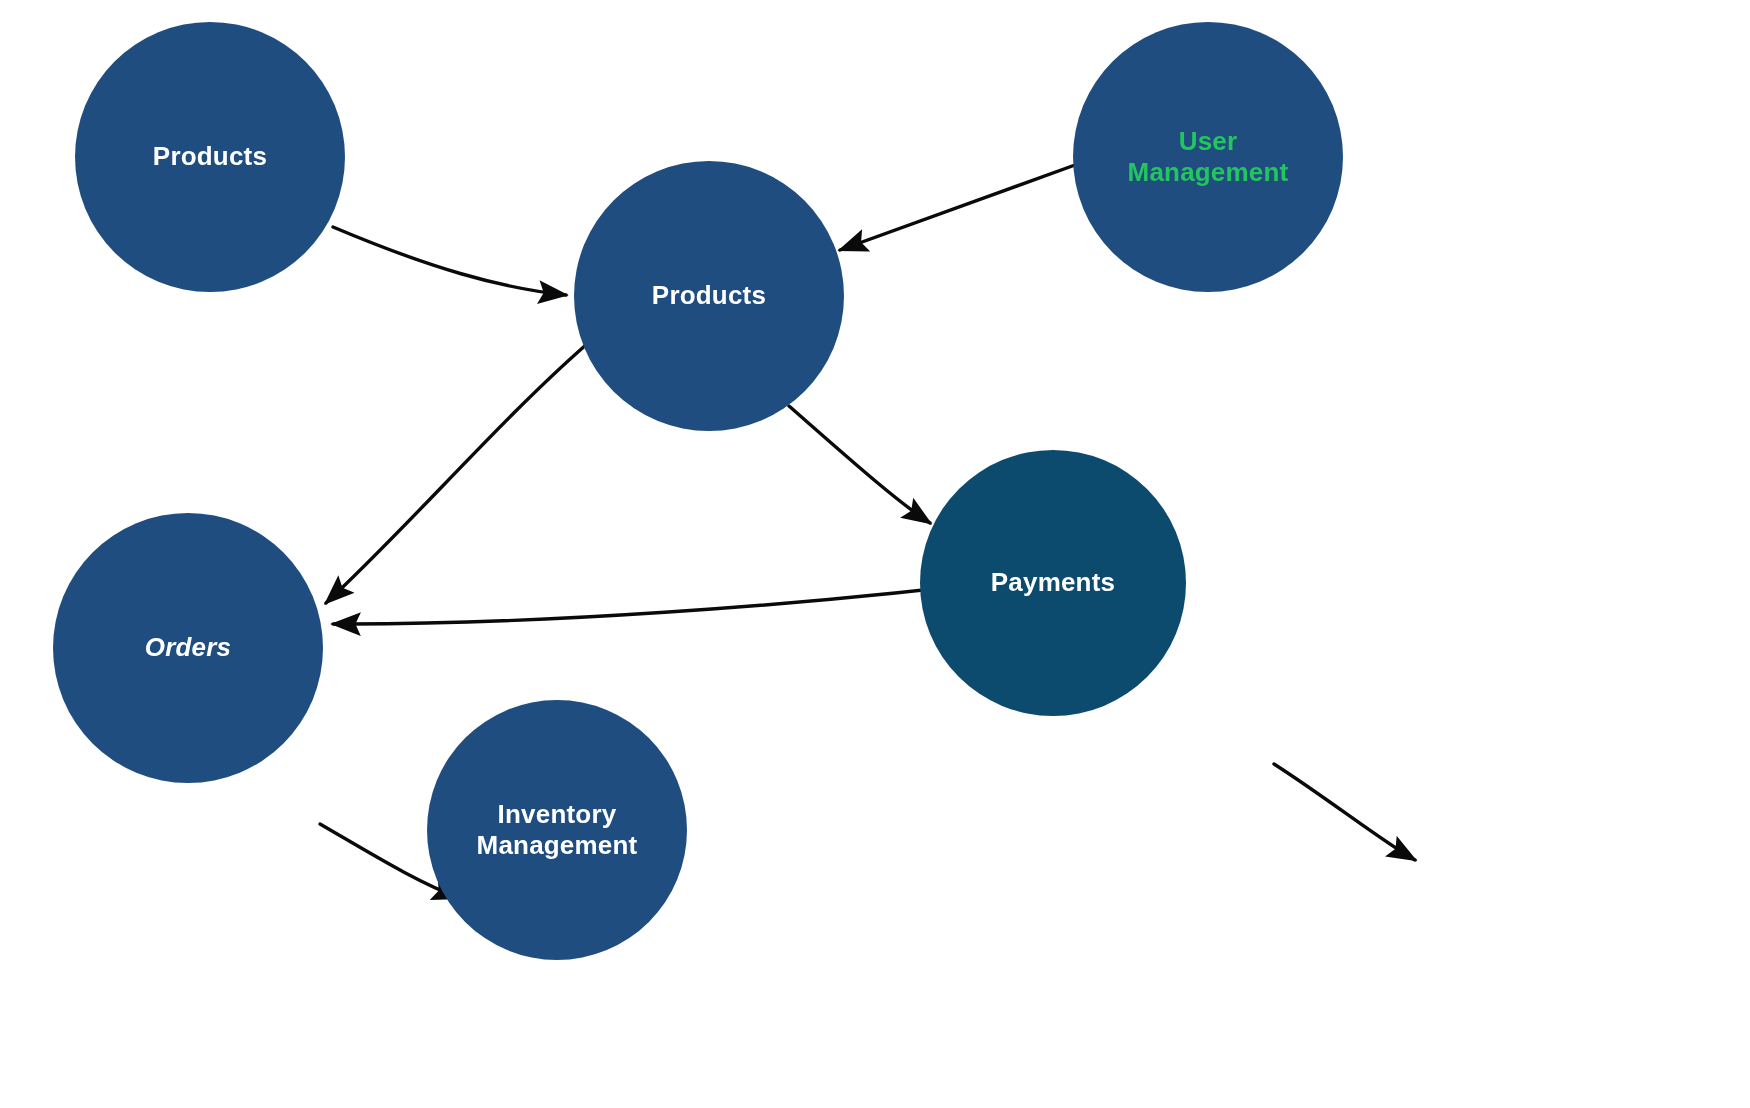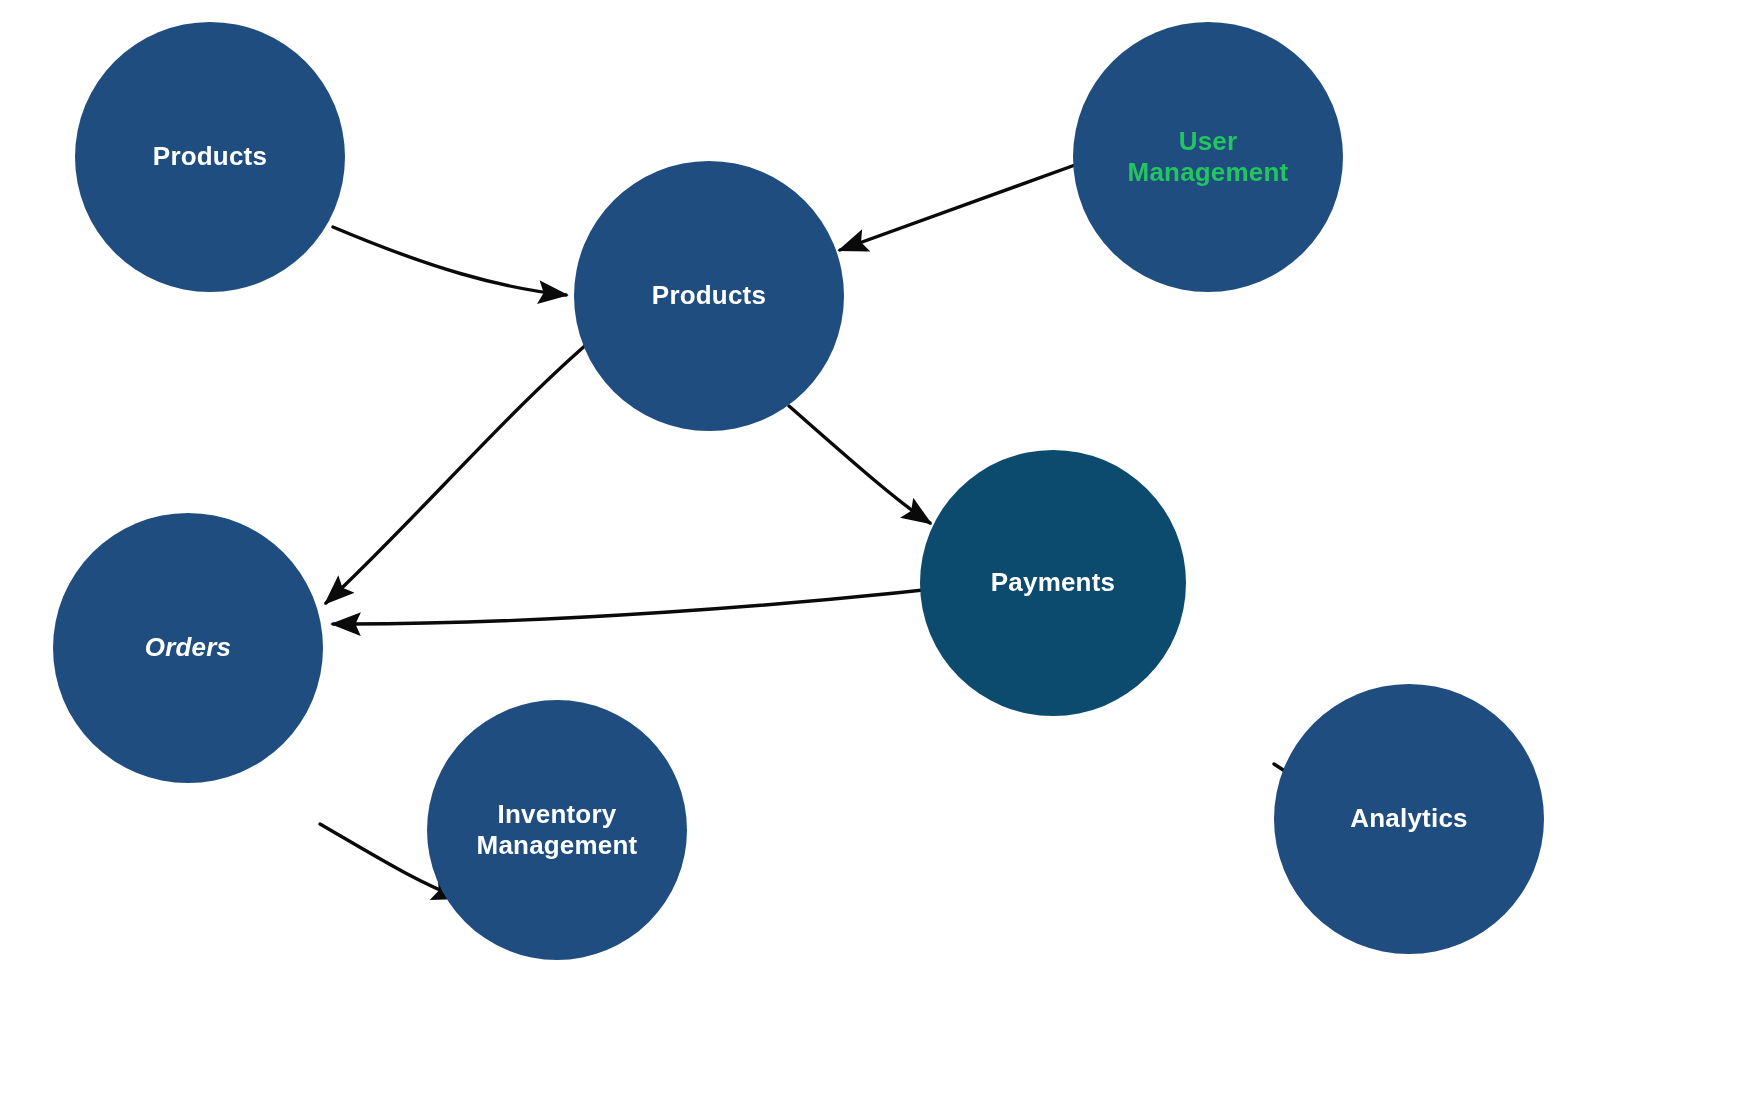--- a/index.html
+++ b/index.html
@@ -88,17 +88,14 @@
 
   <div class="node" style="left: 920px; top: 450px; width: 266px; height: 266px; background: #0c4a6e; color: rgb(255, 255, 255); font-size: 26px;">
     <span class="node-label">Payments</span>
   </div>
 
   <div class="node" style="left: 427px; top: 700px; width: 260px; height: 260px; background: rgb(31, 77, 127); color: rgb(255, 255, 255); font-size: 26px;">
     <span class="node-label">Inventory
 Management</span>
   </div>
 
-  <div class="node" style="left: 1274px; top: 684px; width: 270px; height: 270px; background: rgb(31, 77, 127); color: rgb(255, 255, 255); font-size: 26px;">
-    <span class="node-label">Analytics</span>
-  </div>
 
 </div>
 
 </body></html>

